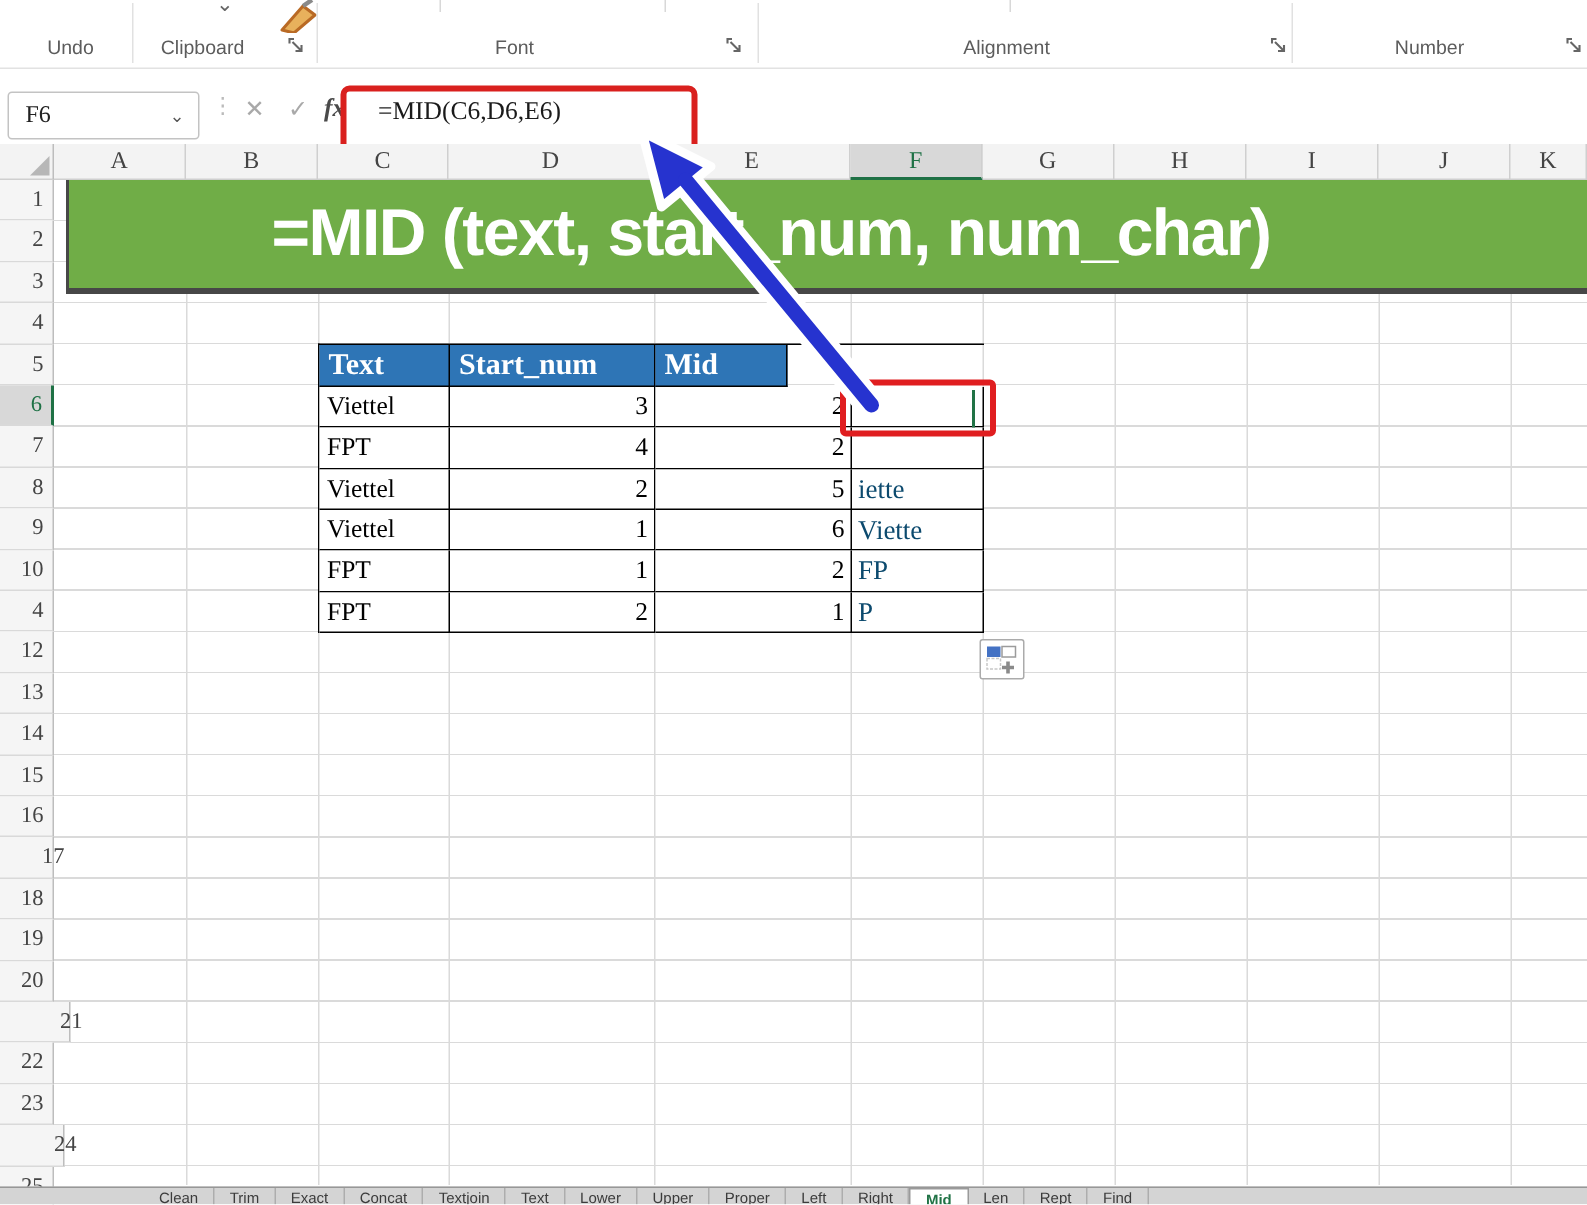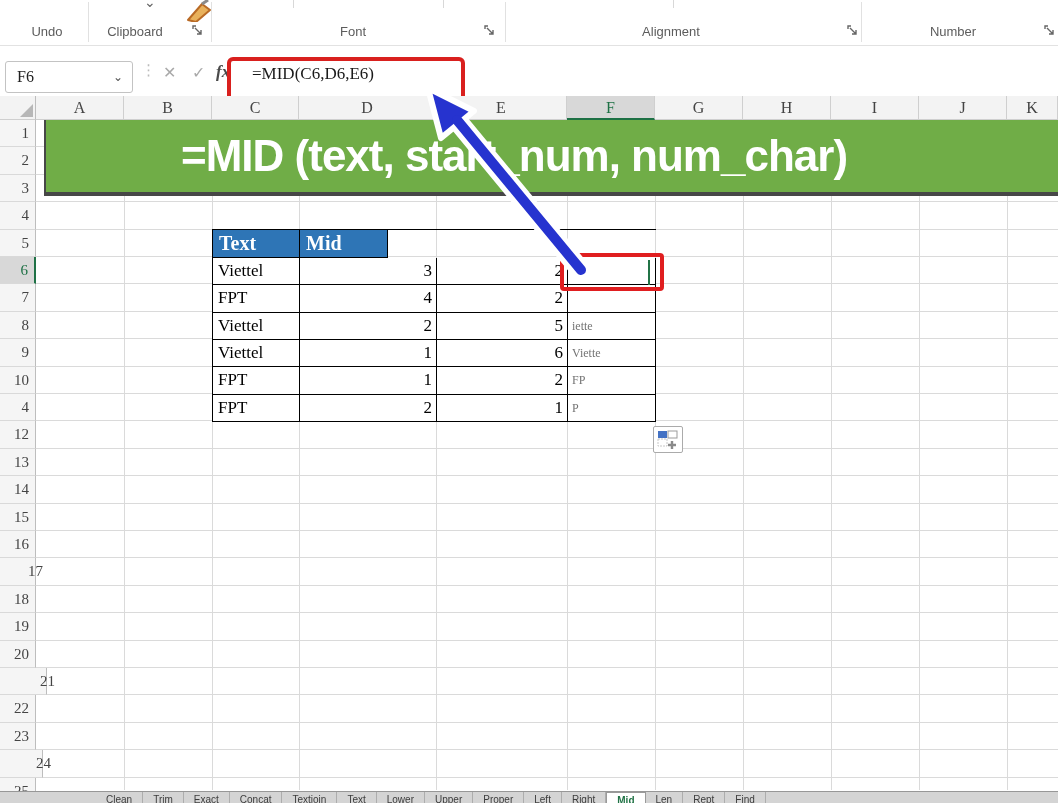--- a/index.html
+++ b/index.html
@@ -56,21 +56,21 @@
 
   
   #tbl{left:212px;top:229.4px;z-index:30;border-left:1px solid #000;border-top:1px solid #000;}
   .trow{display:flex;height:27.4px;}
   .tc{border-right:1px solid #000;border-bottom:1px solid #000;box-sizing:border-box;height:27.4px;
       font-family:"Liberation Serif",serif;line-height:26px;overflow:hidden;white-space:nowrap;}
   .c1{width:87px;} .c2{width:137px;} .c3{width:131px;} .c4{width:88px;}
   .thead .tc{background:#2e75b6;color:#fff;font-weight:bold;font-size:20px;padding-left:6px;}
   .cell-text{font-size:17px;padding-left:5px;color:#000;background:#fff;}
   .cell-num{font-size:17px;text-align:right;padding-right:4px;color:#000;background:#fff;}
-  .cell-mid{font-size:12px;padding-left:4px;color:#737373;background:#fff;}
+  .cell-mid{font-size:18px;padding-left:4px;color:#0c4a6e;background:#fff;}
 
   
   #f6-redbox{left:560px;top:253px;width:104px;height:38px;border:4px solid #e01e20;border-radius:4px;z-index:40;}
   #f6-caret{left:648px;top:260px;width:2px;height:25px;background:#217346;z-index:41;}
   #arrow{left:0;top:0;width:1058px;height:803px;z-index:60;pointer-events:none;}
   #autofill{left:653px;top:426px;width:30px;height:27px;background:#fff;border:1px solid #ababab;
             border-radius:2px;z-index:15;}
 
   
   #tabstrip{left:0;top:791px;width:1058px;height:12px;background:#d4d4d4;border-top:1px solid #979797;
@@ -90,21 +90,21 @@
     <div class="top-stub" style="left:443px;"></div>
     <div class="top-stub" style="left:673px;"></div>
     <div style="position:absolute;left:144px;top:-6px;font-size:14px;color:#666;">⌄</div>
     <svg style="position:absolute;left:178px;top:0;" width="40" height="22" viewBox="0 0 40 22">
       <path d="M10 20 L24 4 L32 10 L18 22 Z" fill="#e8b15c" stroke="#b96a25" stroke-width="2" stroke-linejoin="round"></path>
       <path d="M24 4 L30 0" stroke="#8a8a8a" stroke-width="3"></path>
     </svg>
 
     <div class="grp-label" style="left:17px;width:60px;">Undo</div>
     <div class="grp-label" style="left:95px;width:80px;">Clipboard</div>
-    <div class="grp-label" style="left:313px;width:80px;">Font</div>
+    <div class="grp-label" style="left:303px;width:80px;">Font</div>
     <div class="grp-label" style="left:626px;width:90px;">Alignment</div>
     <div class="grp-label" style="left:913px;width:80px;">Number</div>
 
     <div class="launcher" style="left:192px;">
       <svg width="12" height="12" viewBox="0 0 12 12">
           <path d="M1 4 V1 H4 M3 3 L9 9 M9 5 V9 H5" fill="none" stroke="#666" stroke-width="1.4"></path>
         </svg>
     </div>
     <div class="launcher" style="left:484px;">
       <svg width="12" height="12" viewBox="0 0 12 12">
@@ -197,20 +197,21 @@
   <div class="vline" style="left:919px;"></div>
   <div class="vline" style="left:1007px;"></div>
 
   <div id="banner" class="abs">
     <div class="txt">=MID (text, start_num, num_char)</div>
   </div>
 
   <div id="tbl" class="abs">
     <div class="trow thead">
       <div class="tc c1">Text</div>
+      <div class="tc c2">Start_num</div>
       <div class="tc c4">Mid</div>
     </div>
     <div class="trow">
       <div class="tc c1 cell-text">Viettel</div>
       <div class="tc c2 cell-num">3</div>
       <div class="tc c3 cell-num">2</div>
       <div class="tc c4 cell-mid">et</div>
     </div>
     <div class="trow">
       <div class="tc c1 cell-text">FPT</div>

